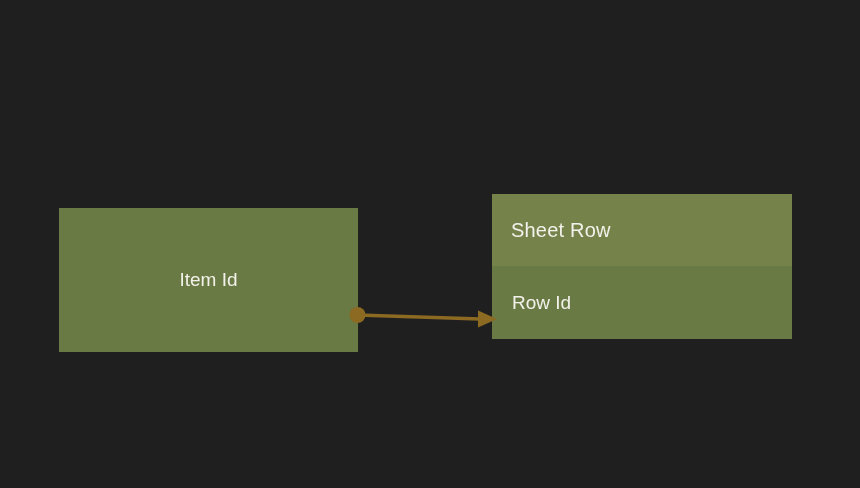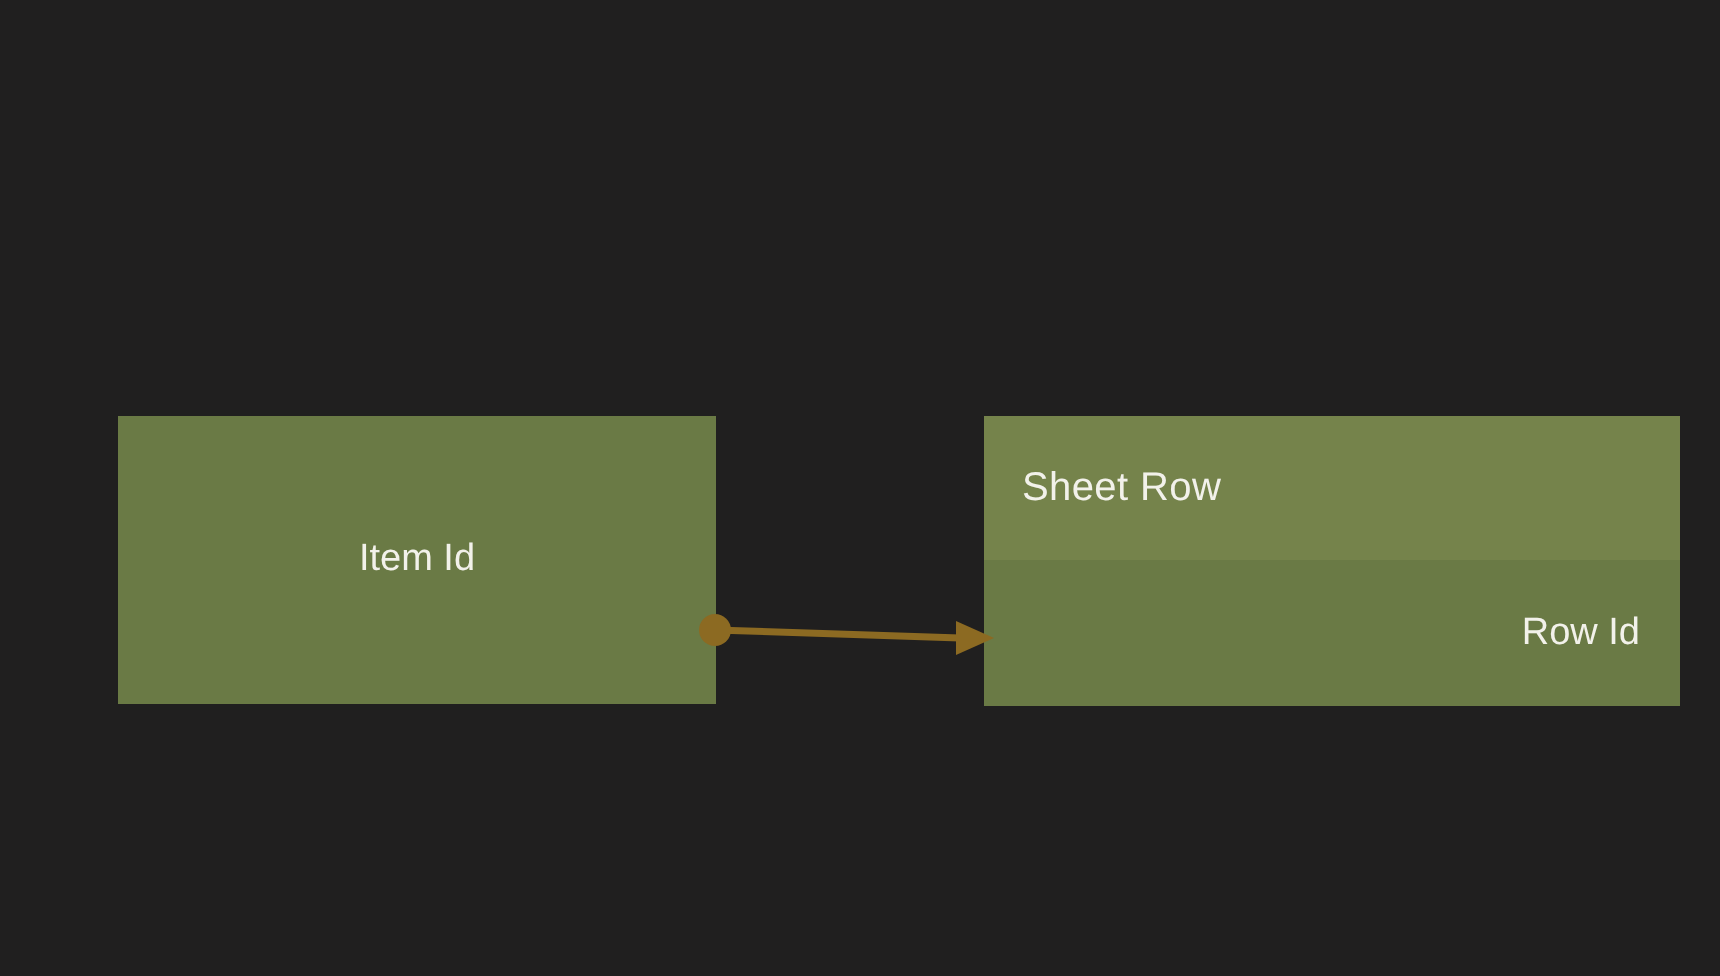--- a/index.html
+++ b/index.html
@@ -32,28 +32,28 @@
   .node-body{
     background:var(--node-body);
     flex:1;
     display:flex;flex-direction:column;justify-content:center;
   }
   .field{
     font-size:19px;
     padding:0 20px;
   }
   .field.align-right{text-align:center;}
-  .field.align-left{text-align:right;}
+  .field.align-left{text-align:left;}
 
   
   .node-left{left:59px;top:208px;width:299px;height:144px;}
   .node-left .node-header{height:74px;}
 
   
-  .node-right{left:492px;top:208px;width:348px;height:145px;}
+  .node-right{left:492px;top:194px;width:300px;height:145px;}
   .node-right .node-header{height:72px;}
 
   .connector-svg{
     position:absolute;left:0;top:0;width:860px;height:488px;
     pointer-events:none;
   }
   .connector-svg .hit{pointer-events:stroke;}
 </style>
 </head>
 <body>

